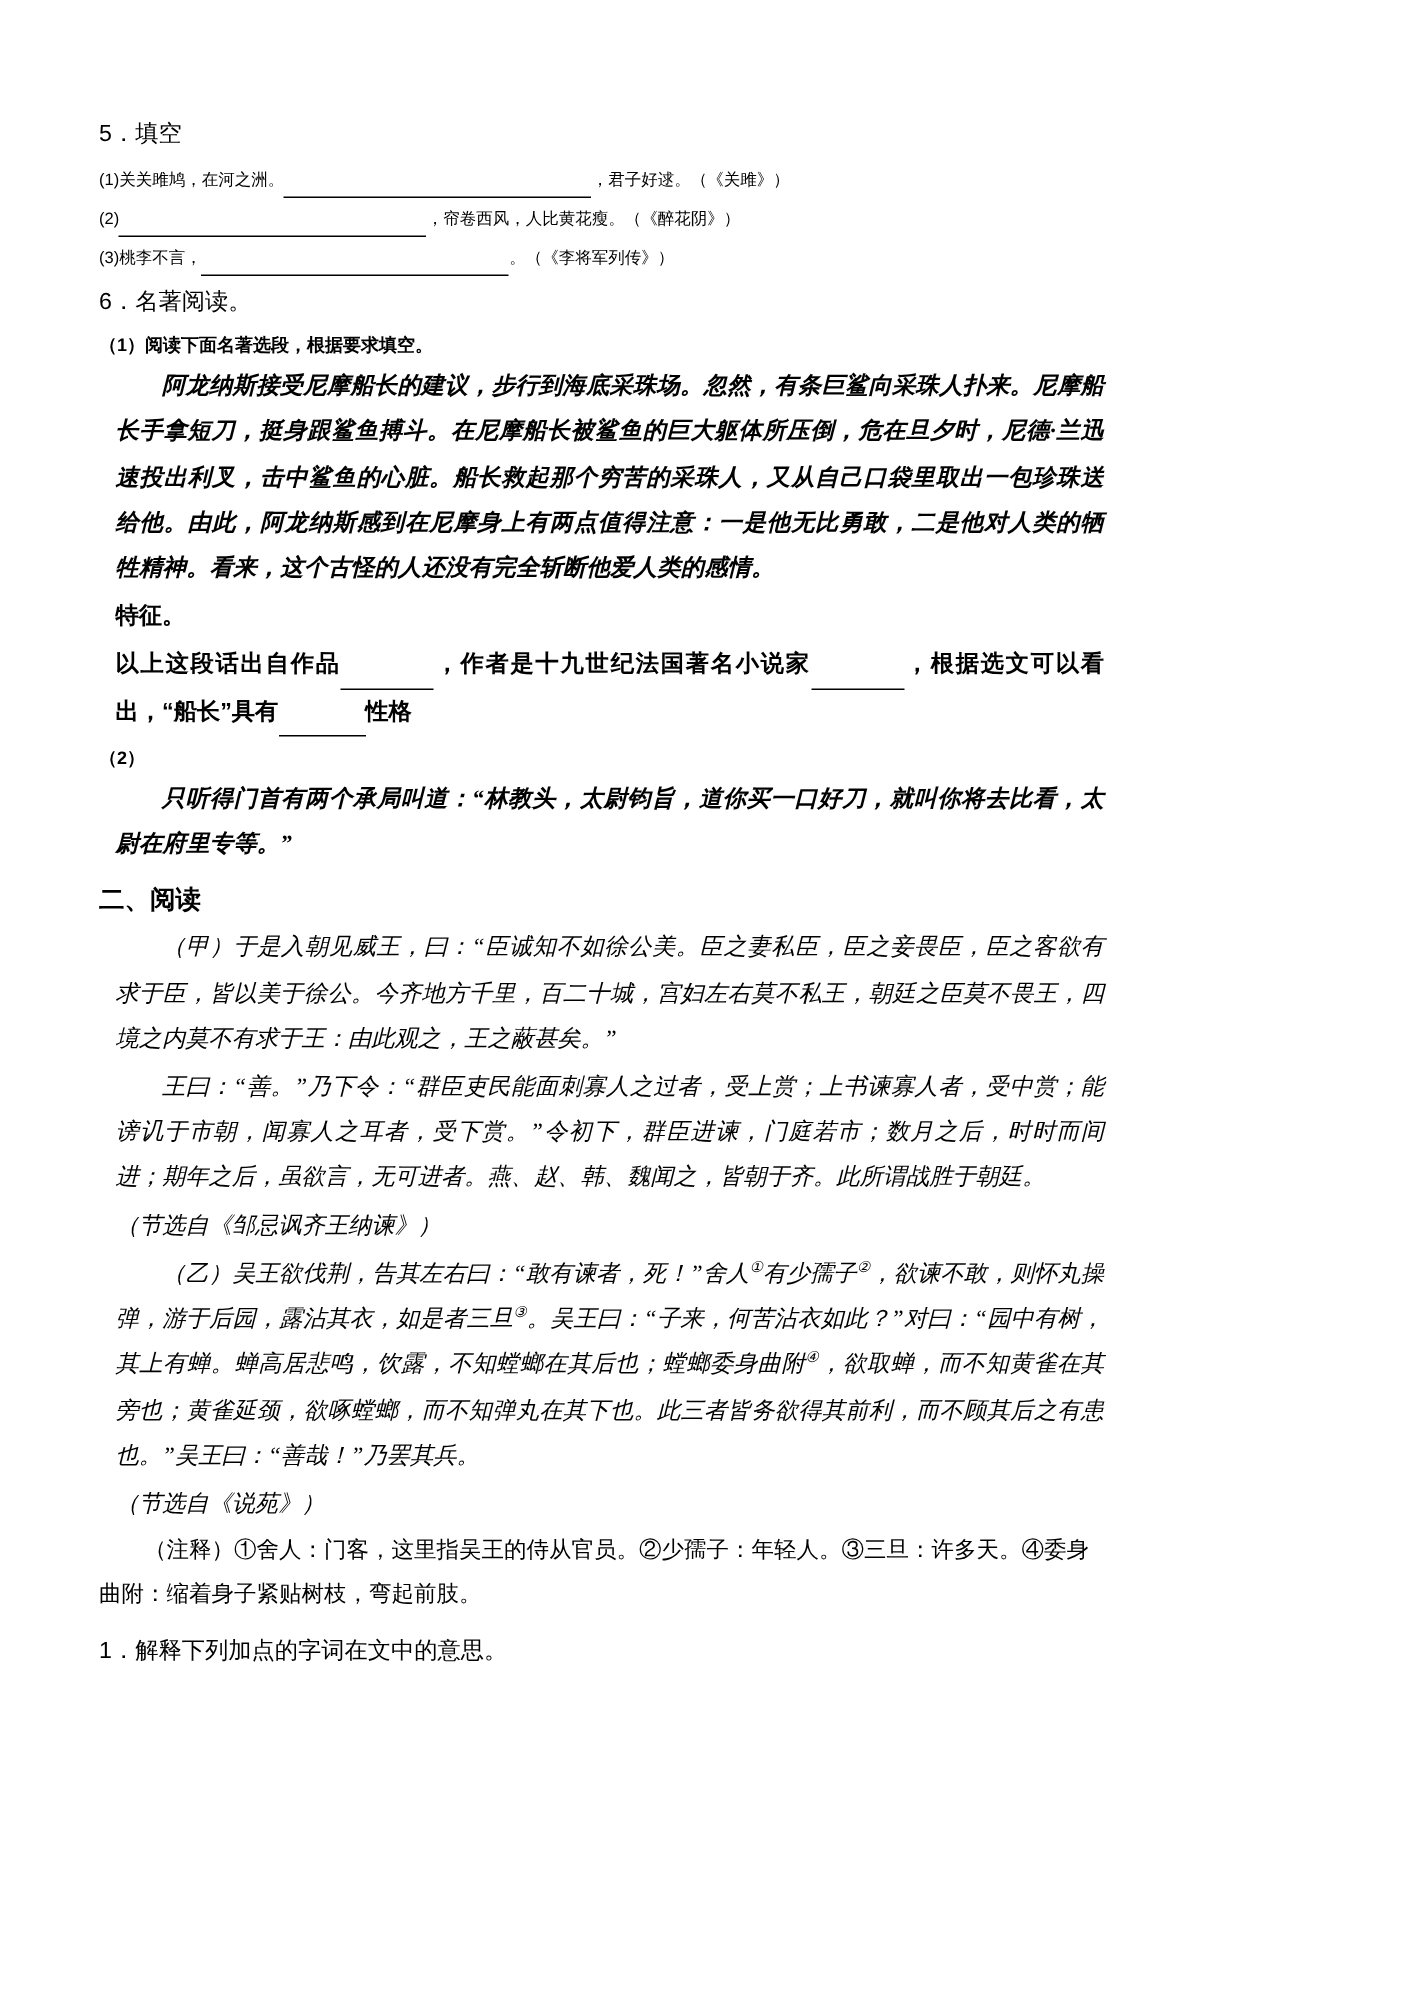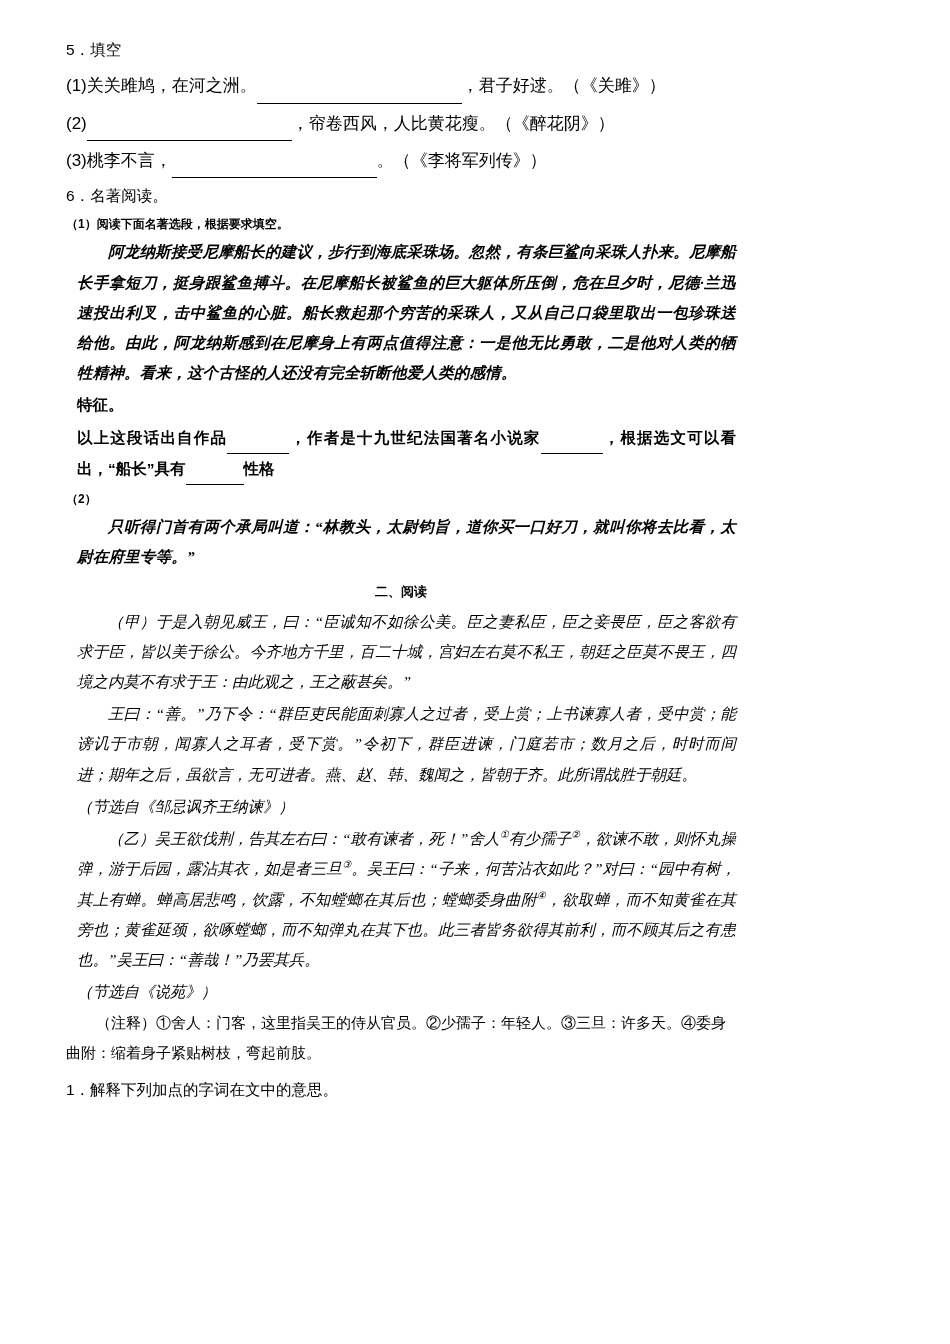--- a/index.html
+++ b/index.html
@@ -11,32 +11,32 @@
     width: 950px;
     min-height: 1344px;
     font-family: "Liberation Serif", "DejaVu Serif", serif;
     color: #000000;
   }
   .page {
     position: relative;
     width: 808px;
     min-height: 1344px;
     box-sizing: border-box;
-    padding: 38px 72px 40px 66px;
+    padding: 78px 72px 40px 66px;
     border-radius: 26px;
   }
   .q-head {
     font-size: 15.5px;
     line-height: 1.5;
     margin: 0 0 9px 0;
     font-family: "Liberation Sans", sans-serif;
     font-weight: 400;
   }
   .line {
-    font-size: 17px;
+    font-size: 11px;
     line-height: 1.9;
     margin: 0 0 4px 0;
     font-family: "Liberation Sans", sans-serif;
   }
   .blank-ul {
     display: inline-block;
     border-bottom: 1px solid #000;
     vertical-align: baseline;
   }
   .b-long { width: 205px; }
@@ -59,25 +59,24 @@
   .para.indent { text-indent: 2em; }
   .para.sans {
     font-family: "Liberation Sans", sans-serif;
   }
   .para.sans.bold { font-weight: 700; }
   .para.italic {
     font-style: italic;
     font-family: "Liberation Serif", serif;
   }
   .section-head {
-    font-size: 13px;
+    font-size: 17px;
     font-weight: 700;
     font-family: Liberation Sans, sans-serif;
     margin: 10px 0 6px 0;
-    text-align: center;
   }
   .sub-q {
     font-size: 12px;
     font-family: "Liberation Sans", sans-serif;
     margin: 6px 0 4px 0;
   }
   .sub-q.bold { font-weight: 700; }
   .mt6 { margin-top: 6px; }
   .mt10 { margin-top: 10px; }
   .note {

